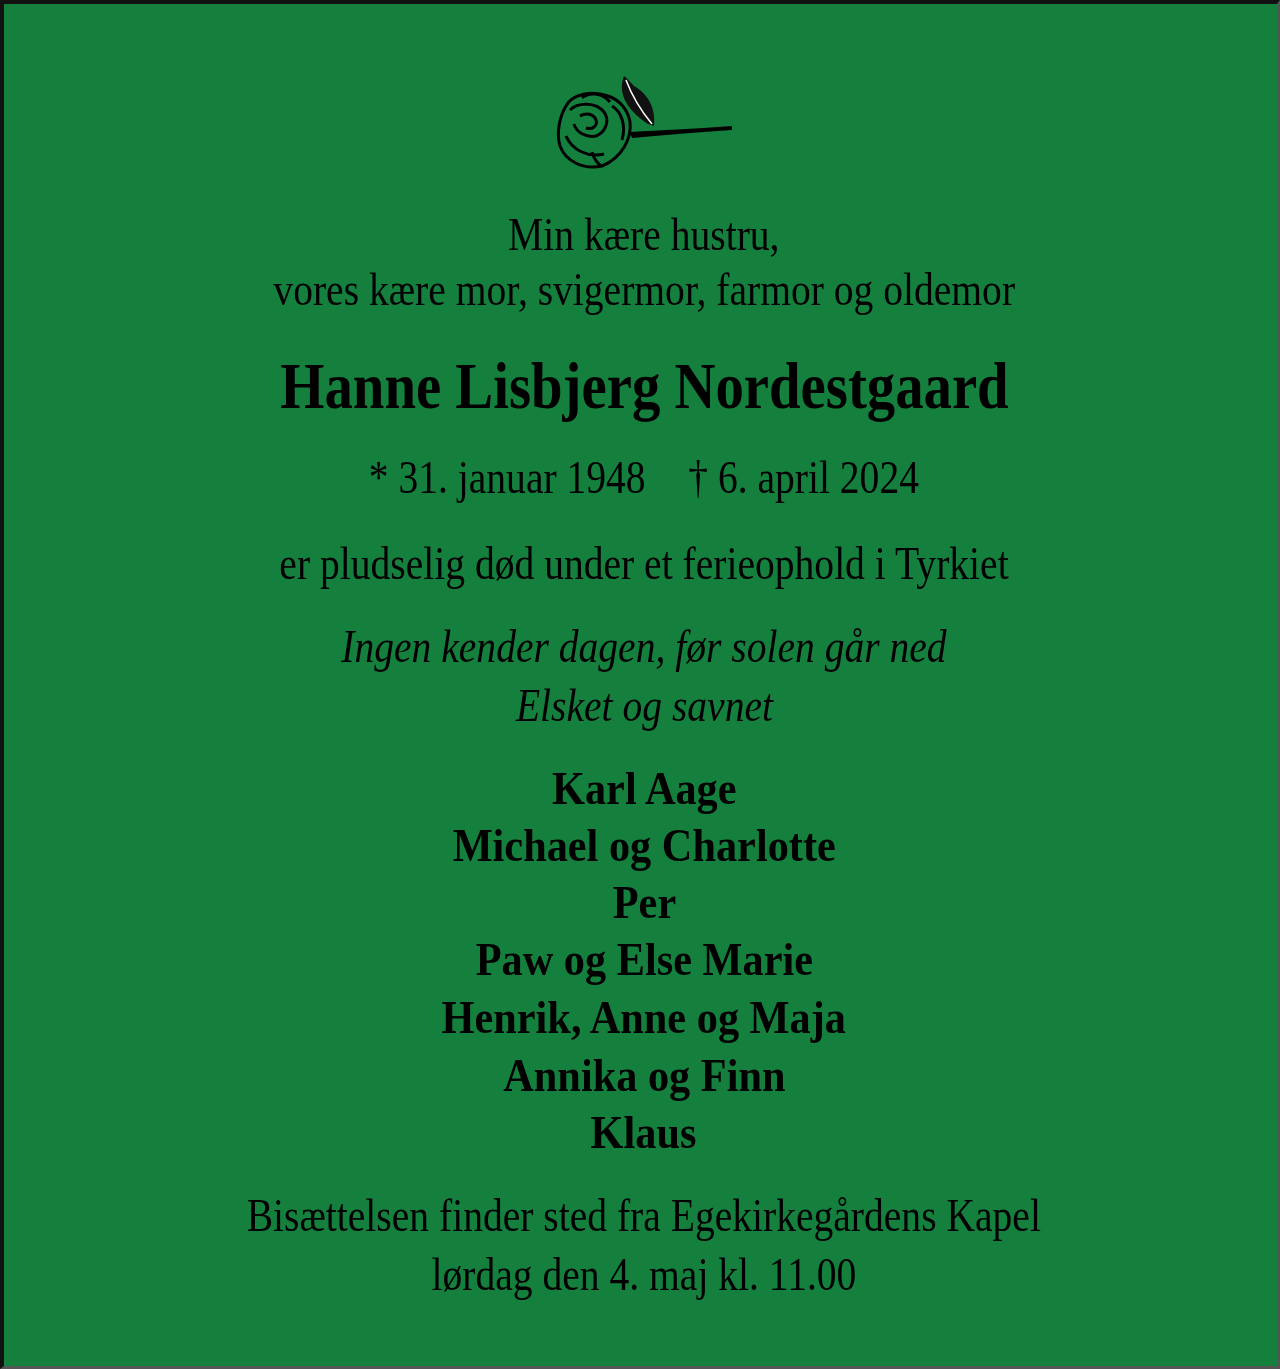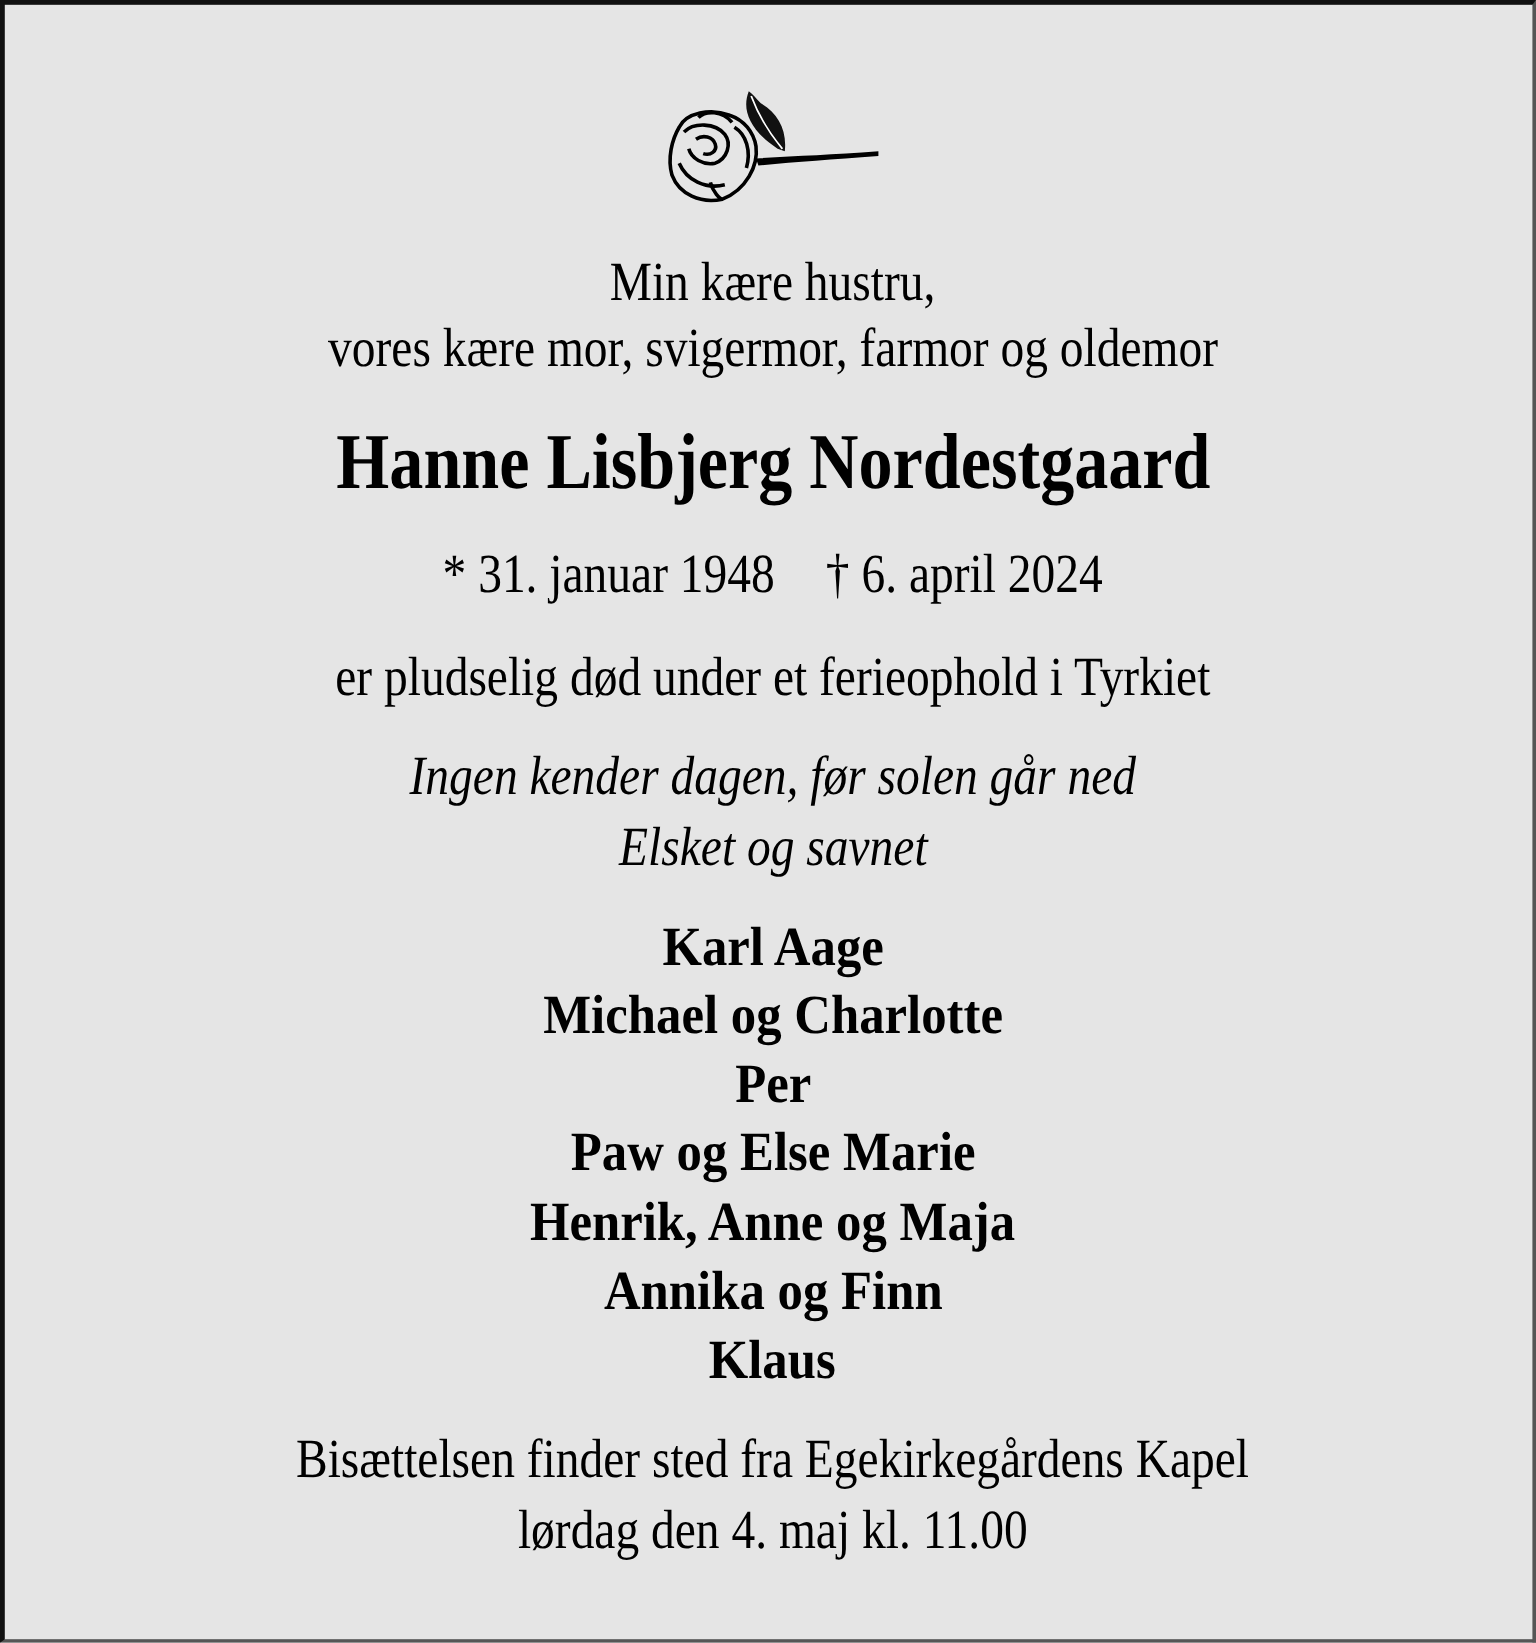--- a/index.html
+++ b/index.html
@@ -2,21 +2,21 @@
 <html><head>
 <meta charset="utf-8">
 <style>
   html, body { margin: 0; padding: 0; background: #ffffff; }
   body { width: 1280px; height: 1369px; position: relative; overflow: hidden; }
   .frame {
     position: absolute; left: 0; top: 0; width: 1280px; height: 1369px;
     box-sizing: border-box;
     border-top: 4px solid #111; border-left: 4px solid #111;
     border-right: 3px solid #555; border-bottom: 3px solid #555;
-    background: #e5e5e5;
+    background: #15803d;
   }
   .line {
     position: absolute; left: 0; width: 1280px; text-align: center;
     font-family: "Liberation Serif", "DejaVu Serif", serif;
     color: #000; white-space: nowrap;
   }
   .line span.t { display: inline-block; transform: scaleX(0.86); transform-origin: center; }
   .reg { font-size: 46px; line-height: 52px; }
   .name { font-size: 66px; line-height: 72px; font-weight: bold; }
   .ital { font-style: italic; font-size: 46px; line-height: 52px; }

